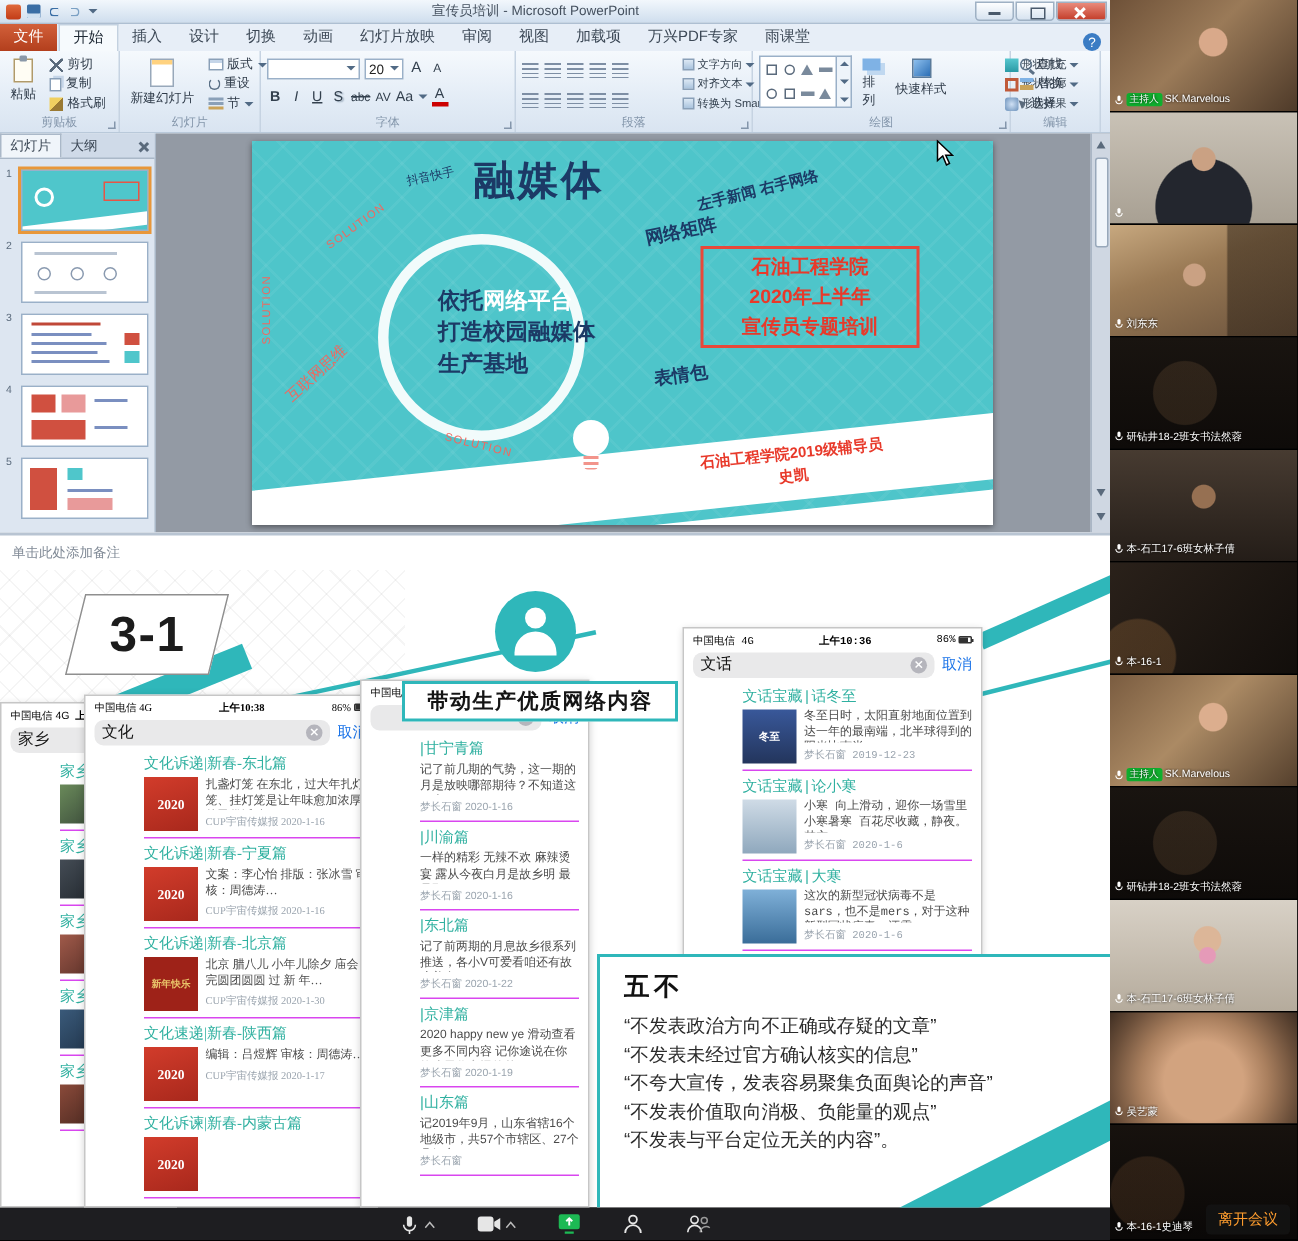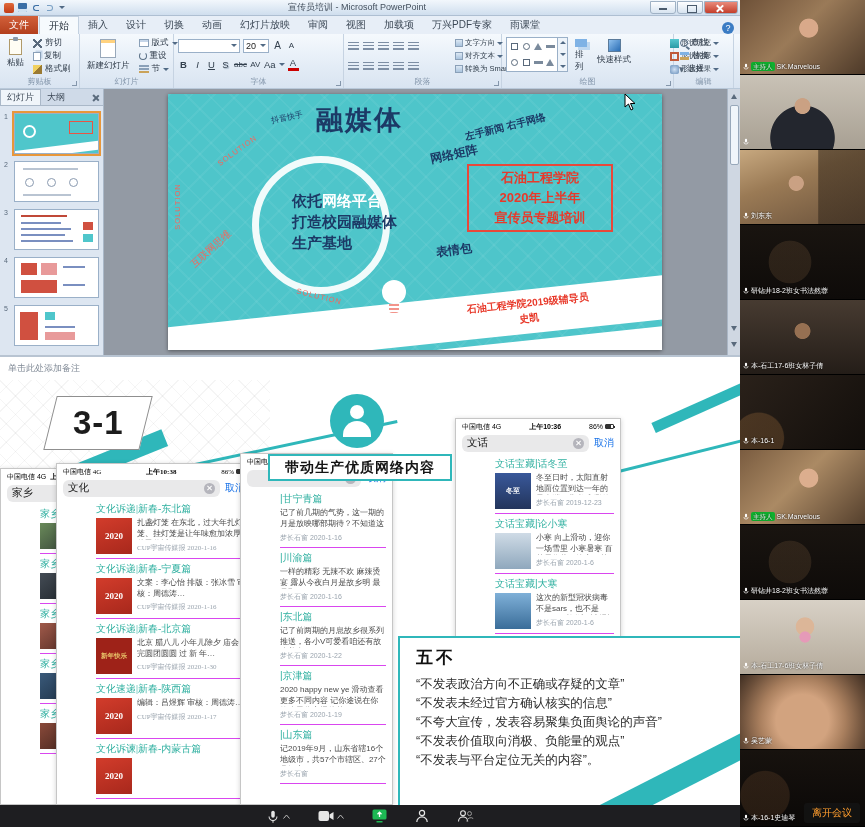--- a/index.html
+++ b/index.html
@@ -154,21 +154,21 @@
   .wubu { position:absolute; left:398px; top:256px; width:342px; height:169px; border-top:2px solid #2fb7ba; border-left:2px solid #2fb7ba; padding:8px 4px 0 16px; background:#fff; z-index:2; }
   .wubu-title { font-size:17px; font-weight:bold; letter-spacing:3px; color:#111; margin-bottom:6px; }
   .rule { font-size:12.5px; color:#2b2b2b; line-height:1.52; }
   .cornerband { position:absolute; left:580px; top:378px; width:230px; height:24px; background:#2fb7ba; transform:rotate(-27deg); z-index:3; }
 
   
   .phone { position:absolute; background:#fff; border:1px solid #c6c6c6; box-shadow:0 1px 5px rgba(0,0,0,.18); overflow:hidden; }
   #phoneA { left:0; top:88px; width:118px; height:337px; z-index:1; }
   #phoneB { left:56px; top:83px; width:196px; height:342px; z-index:2;font-family:Liberation Serif, serif; }
   #phoneC { left:240px; top:73px; width:153px; height:352px; z-index:2; }
-  #phoneD { left:455px; top:38px; width:166px; height:228px; z-index:2; }
+  #phoneD { left:455px; top:38px; width:200px; height:228px; z-index:2;font-family:Liberation Mono, monospace; }
   .pstatus { height:13px; display:flex; align-items:center; justify-content:space-between; padding:2px 6px 0 6px; font-size:7px; color:#000; }
   .ps-time { font-weight:bold; }
   .ps-right { display:flex; align-items:center; }
   .batt { width:9px; height:5px; border:1px solid #333; border-radius:1px; margin-left:2px; background:linear-gradient(to right,#333 0 78%,transparent 78%); position:relative; }
   .batt::after { content:""; position:absolute; right:-2px; top:1px; width:1px; height:2px; background:#333; }
   .psearch { height:22px; display:flex; align-items:center; padding:2px 6px; gap:5px; }
   .sfield { flex:1; height:17px; background:#e9e9ea; border-radius:6px; display:flex; align-items:center; justify-content:space-between; padding:0 5px; font-size:10.5px; color:#111; }
   .clear { width:11px; height:11px; border-radius:50%; background:#b5b5bc; position:relative; flex:none; }
   .clear::before, .clear::after { content:""; position:absolute; left:5px; top:2.5px; width:1.2px; height:6px; background:#fff; }
   .clear::before { transform:rotate(45deg); } .clear::after { transform:rotate(-45deg); }

